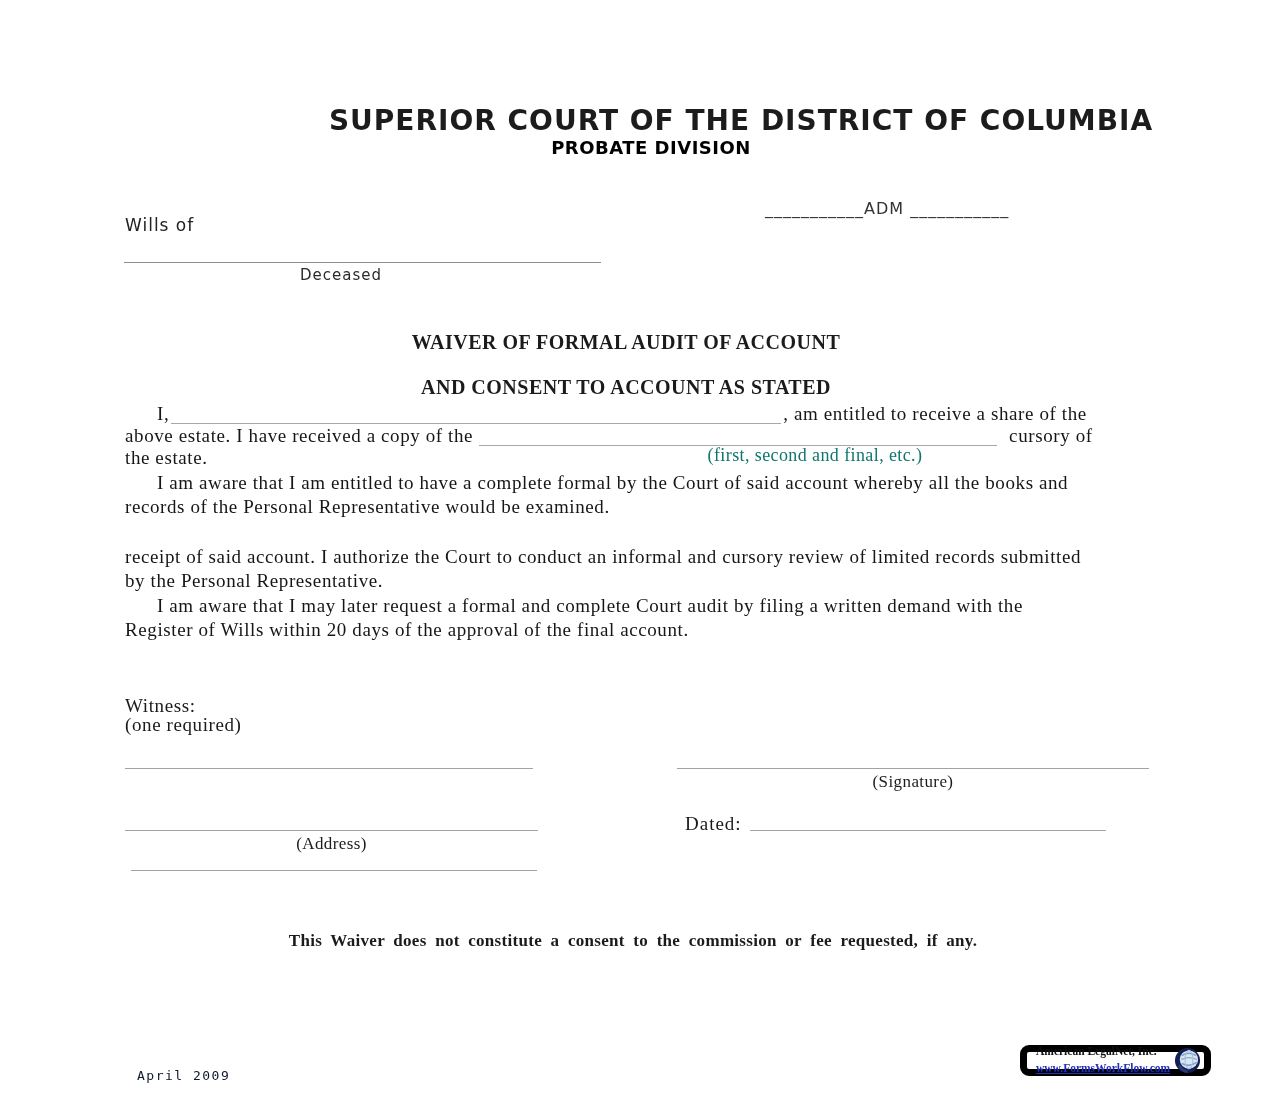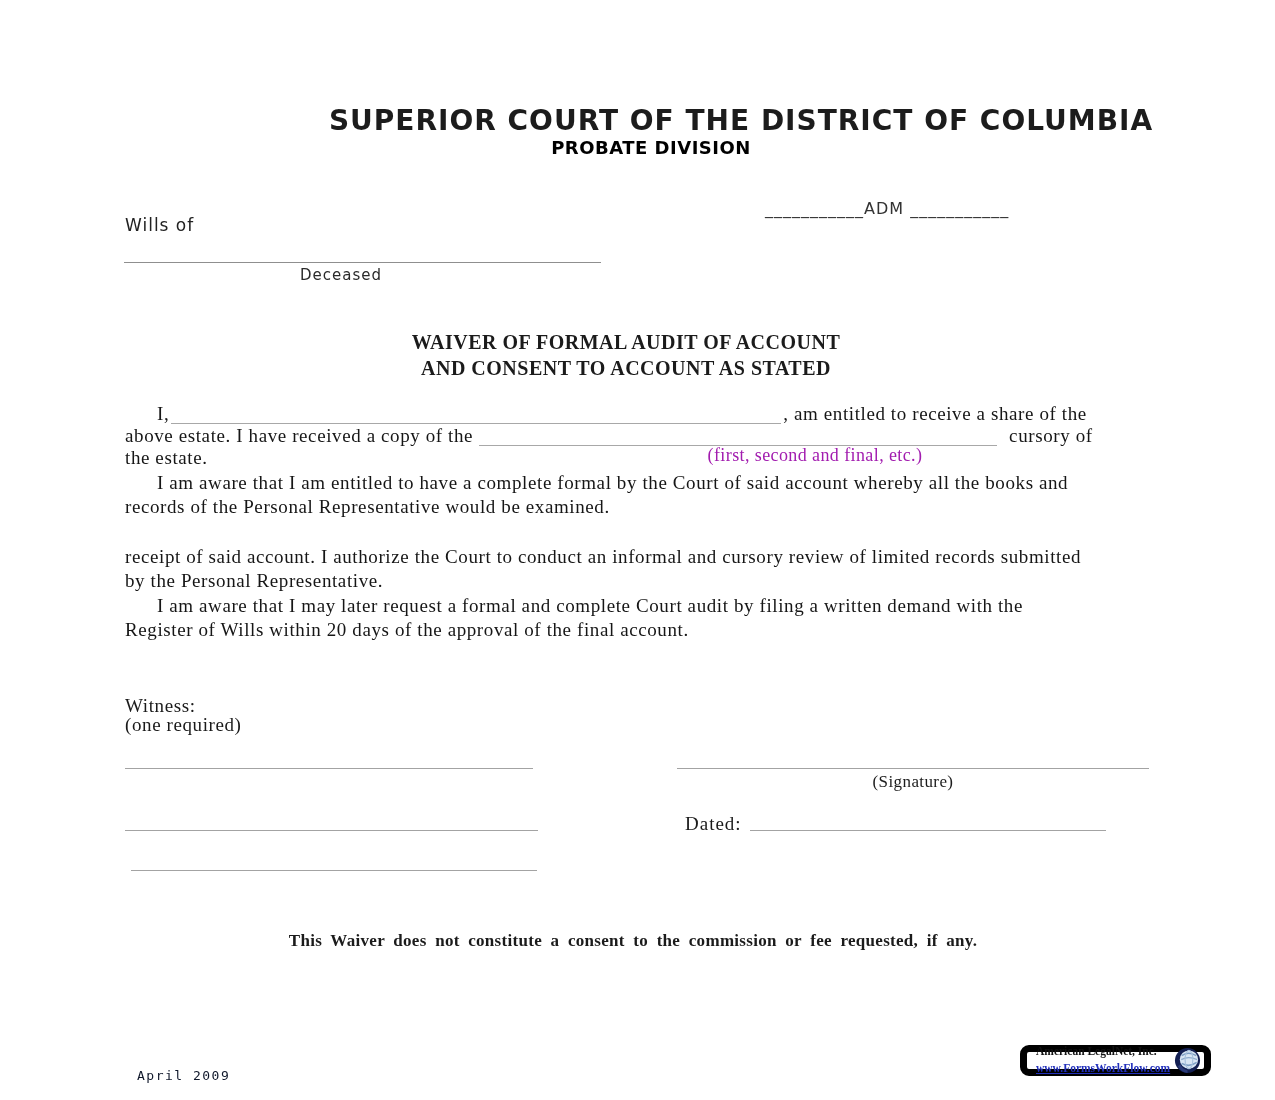--- a/index.html
+++ b/index.html
@@ -43,21 +43,21 @@
   .deceased-label {
     top: 266px; left: 300px;
     font-size: 15px; letter-spacing: 1px; color: #2a2a2a;
   }
   .form-title {
     left: 626px; transform: translateX(-50%);
     font-size: 20px; font-weight: bold; letter-spacing: 0.5px;
     white-space: nowrap; color: #1b1b1b;
   }
   .ft1 { top: 331px; }
-  .ft2 { top: 357px; }
+  .ft2 { top: 376px; }
 
   .bodyline {
     left: 125px; width: 1110px;
     font-size: 19px; letter-spacing: 0.6px;
     white-space: nowrap; color: #161616;
   }
   .indent { padding-left: 32px; }
   .blank {
     display: inline-block;
     border-bottom: 1px solid #a8a8a8;
@@ -65,21 +65,21 @@
     height: 14px;
   }
   .blank-1 { width: 610px; margin: 0 2px; }
   .blank-2 { width: 518px; margin-left: 6px; margin-right: 12px; }
   .p1l1 { top: 403px; }
   .p1l2 { top: 425px; }
   .p1l3 { top: 447px; }
   .account-caption {
     position: absolute; left: 430px; top: -2px; width: 520px;
     text-align: center; font-size: 18px; letter-spacing: 0.4px;
-    white-space: nowrap; color: #a21caf;
+    white-space: nowrap; color: #0f766e;
   }
   .p2l1 { top: 472px; }
   .p2l2 { top: 496px; }
   .p3l1 { top: 522px; }
   .p3l2 { top: 546px; }
   .p3l3 { top: 570px; }
   .p4l1 { top: 595px; }
   .p4l2 { top: 619px; }
 
   .witness-label { top: 695px; left: 125px; font-size: 19px; letter-spacing: 0.6px; }
@@ -160,20 +160,21 @@
   <div class="abs serif bodyline p4l2">Register of Wills within 20 days of the approval of the final account.</div>
 
   <div class="abs serif witness-label">Witness:</div>
   <div class="abs serif witness-note">(one required)</div>
 
   <div class="abs rule-light wit-line-1"></div>
   <div class="abs rule-light sig-line"></div>
   <div class="abs serif sig-caption">(Signature)</div>
 
   <div class="abs rule-light addr-line"></div>
+  <div class="abs serif addr-caption">(Address)</div>
 
   <div class="abs serif dated-label">Dated:</div>
   <div class="abs rule-light dated-line"></div>
 
   <div class="abs rule-light wit-line-2"></div>
 
   <div class="abs serif statement">This Waiver does not constitute a consent to the commission or fee requested, if any.</div>
 
   <div class="abs mono revision-date">April 2009</div>
 

